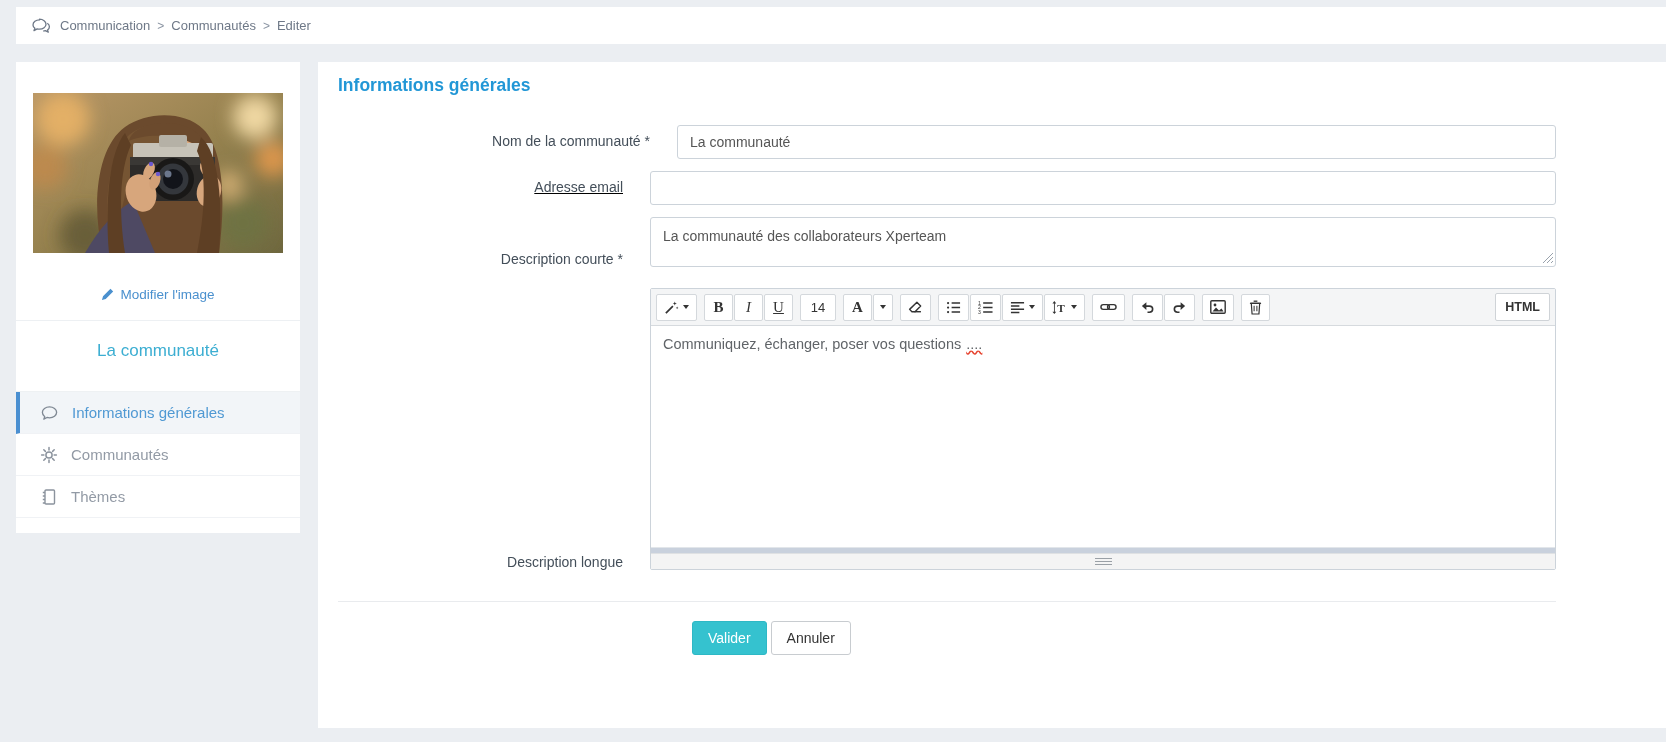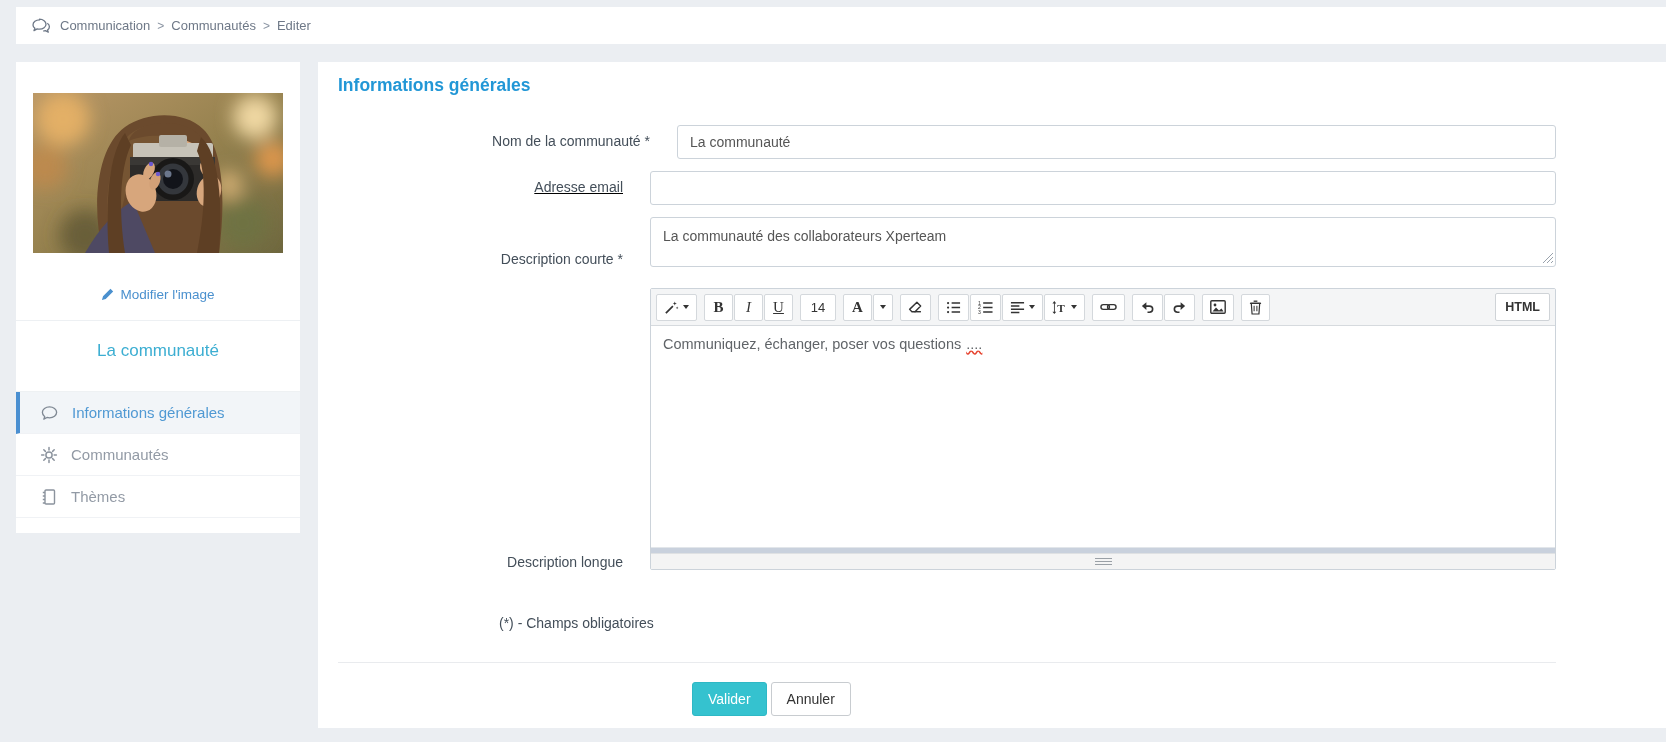--- a/index.html
+++ b/index.html
@@ -337,21 +337,20 @@
         </div>
 
         <div class="hscroll"></div>
         <div class="statusbar">
           <span class="grip"></span>
         </div>
       </div>
     </div>
   </div>
 
-  <div class="reqnote">(*) - Champs obligatoires</div>
 
   <div class="fdivider"></div>
 
   <div class="btnrow">
     <button class="btn-submit">Valider</button>
     <button class="btn-cancel">Annuler</button>
   </div>
 </div>
 
 </body></html>

